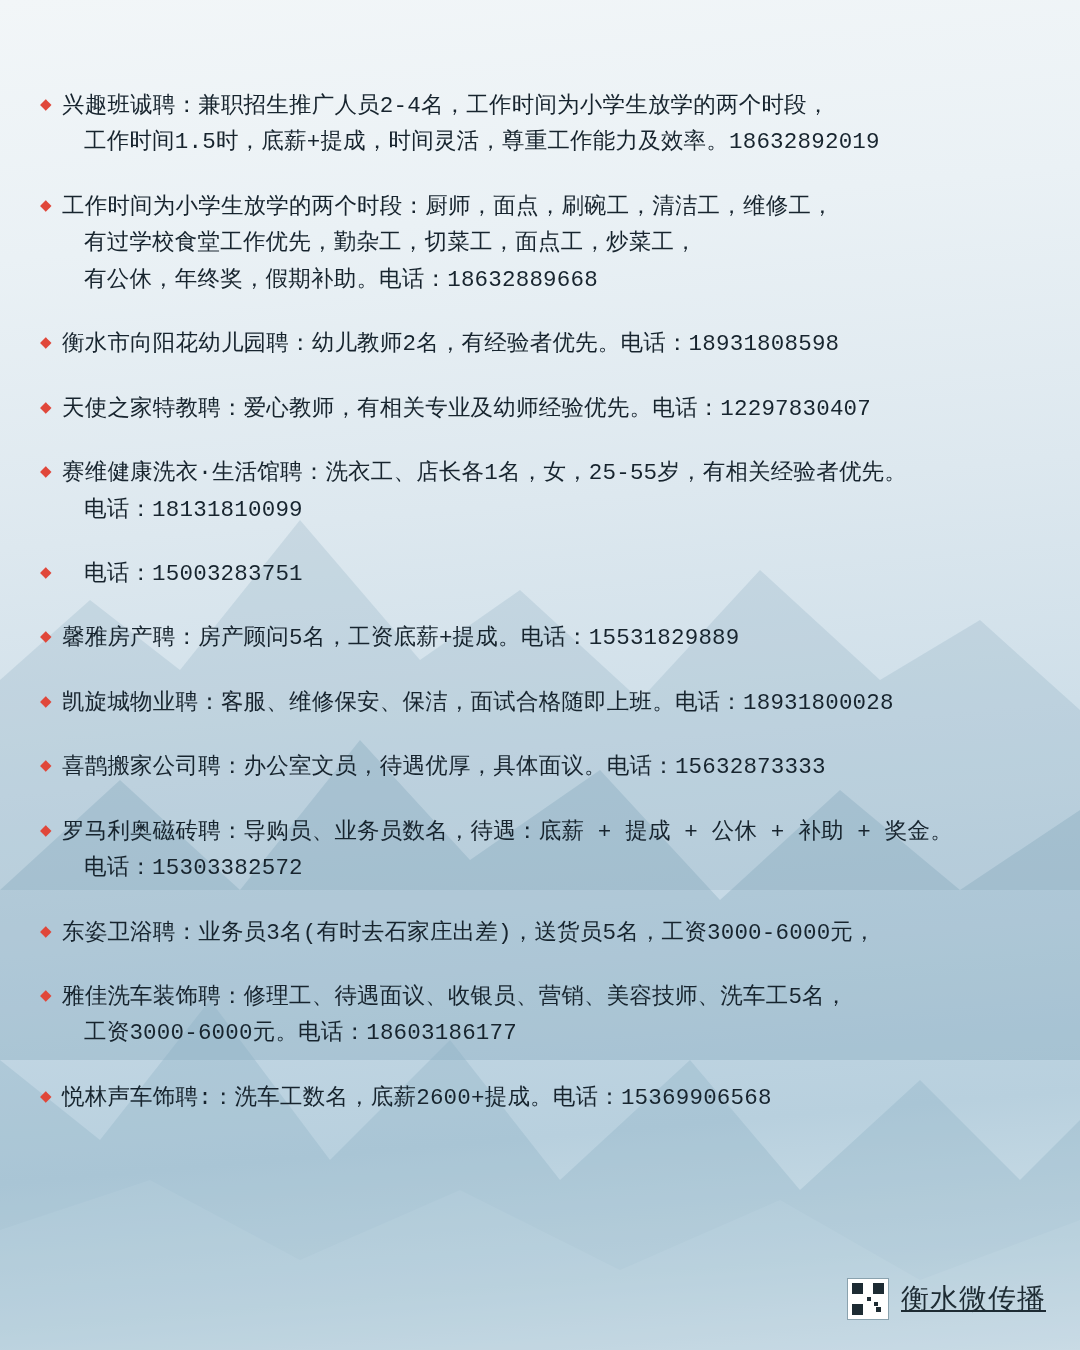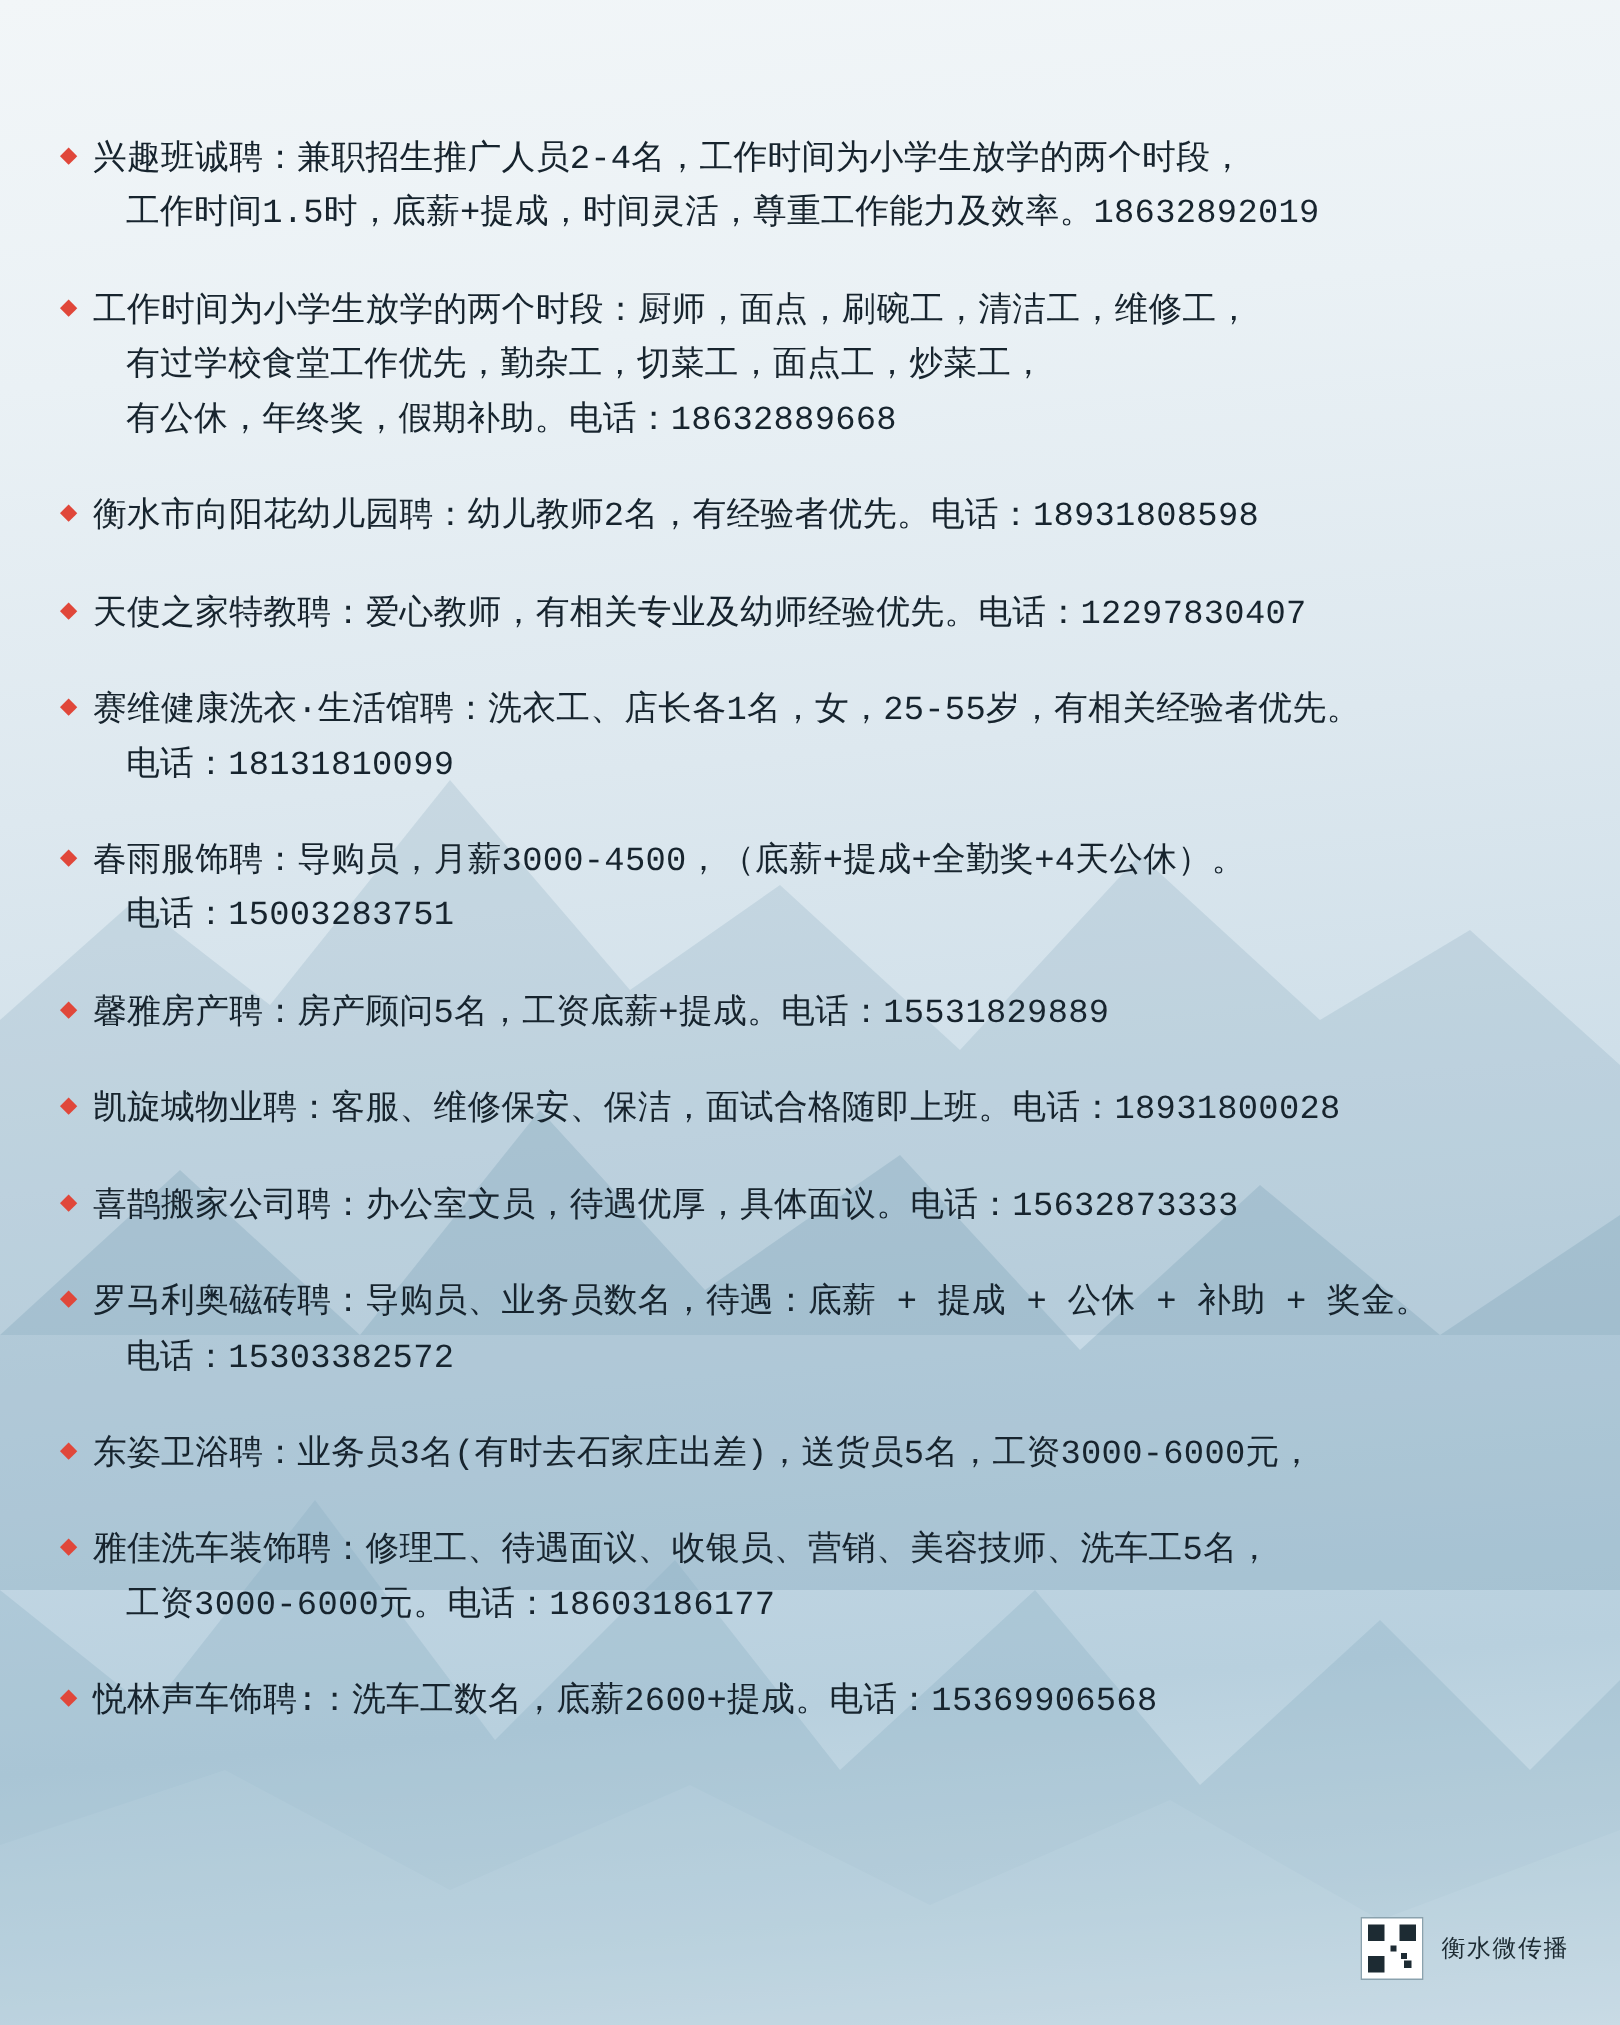--- a/index.html
+++ b/index.html
@@ -80,23 +80,24 @@
     position: absolute;
     background: #1d2b33;
   }
   .qr .q1 { left: 4px; top: 4px; width: 11px; height: 11px; }
   .qr .q2 { right: 4px; top: 4px; width: 11px; height: 11px; }
   .qr .q3 { left: 4px; bottom: 4px; width: 11px; height: 11px; }
   .qr .q4 { right: 7px; bottom: 7px; width: 5px; height: 5px; }
   .qr .q5 { left: 19px; top: 18px; width: 4px; height: 4px; }
   .qr .q6 { left: 26px; top: 23px; width: 4px; height: 4px; }
   .footer-text {
-    font-size: 16px;
+    font-size: 28px;
     color: #1d2b33;
     letter-spacing: 1px;
+    text-decoration: underline;
   }
 </style>
 </head>
 <body>
 
 <div class="page">
 
   <div class="mtn" style="top:430px;height:460px;opacity:0.22;">
     <svg viewBox="0 0 1080 460" preserveAspectRatio="none">
       <polygon points="0,460 0,250 90,170 180,240 300,90 420,230 520,160 640,270 760,140 880,250 980,190 1080,280 1080,460" fill="#7fa3b8"></polygon>
@@ -142,21 +143,20 @@
     </div>
 
     <div class="entry">
       <span class="bullet">◆</span>
       <span class="line">赛维健康洗衣·生活馆聘：洗衣工、店长各1名，女，25-55岁，有相关经验者优先。</span>
       <span class="line indent">电话：18131810099</span>
     </div>
 
     <div class="entry">
       <span class="bullet">◆</span>
-      <span class="line">春雨服饰聘：导购员，月薪3000-4500，（底薪+提成+全勤奖+4天公休）。</span>
       <span class="line indent">电话：15003283751</span>
     </div>
 
     <div class="entry">
       <span class="bullet">◆</span>
       <span class="line">馨雅房产聘：房产顾问5名，工资底薪+提成。电话：15531829889</span>
     </div>
 
     <div class="entry">
       <span class="bullet">◆</span>

